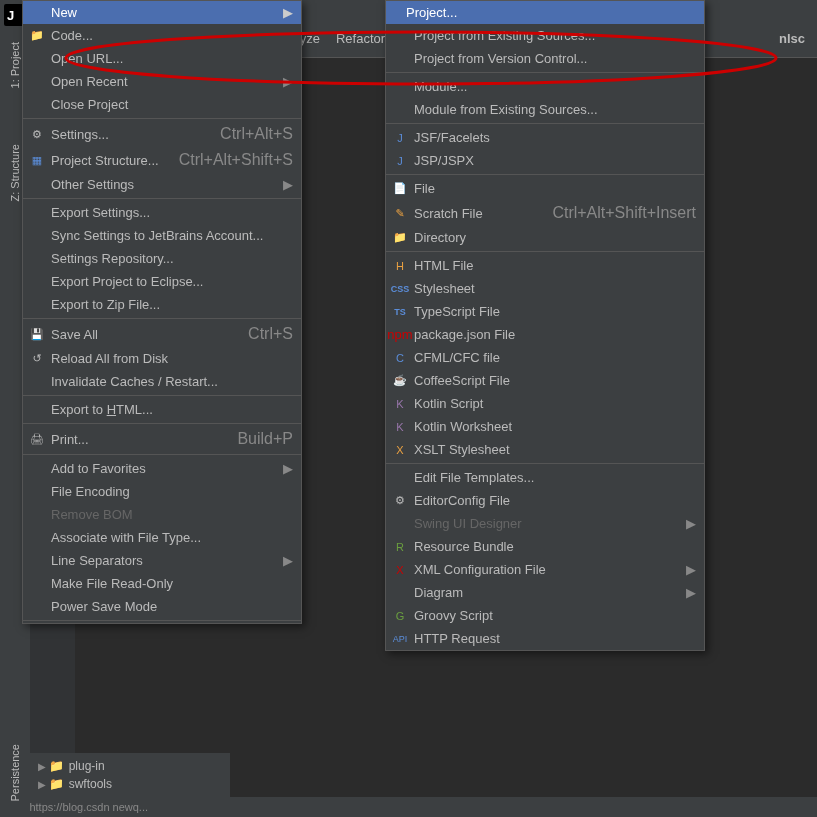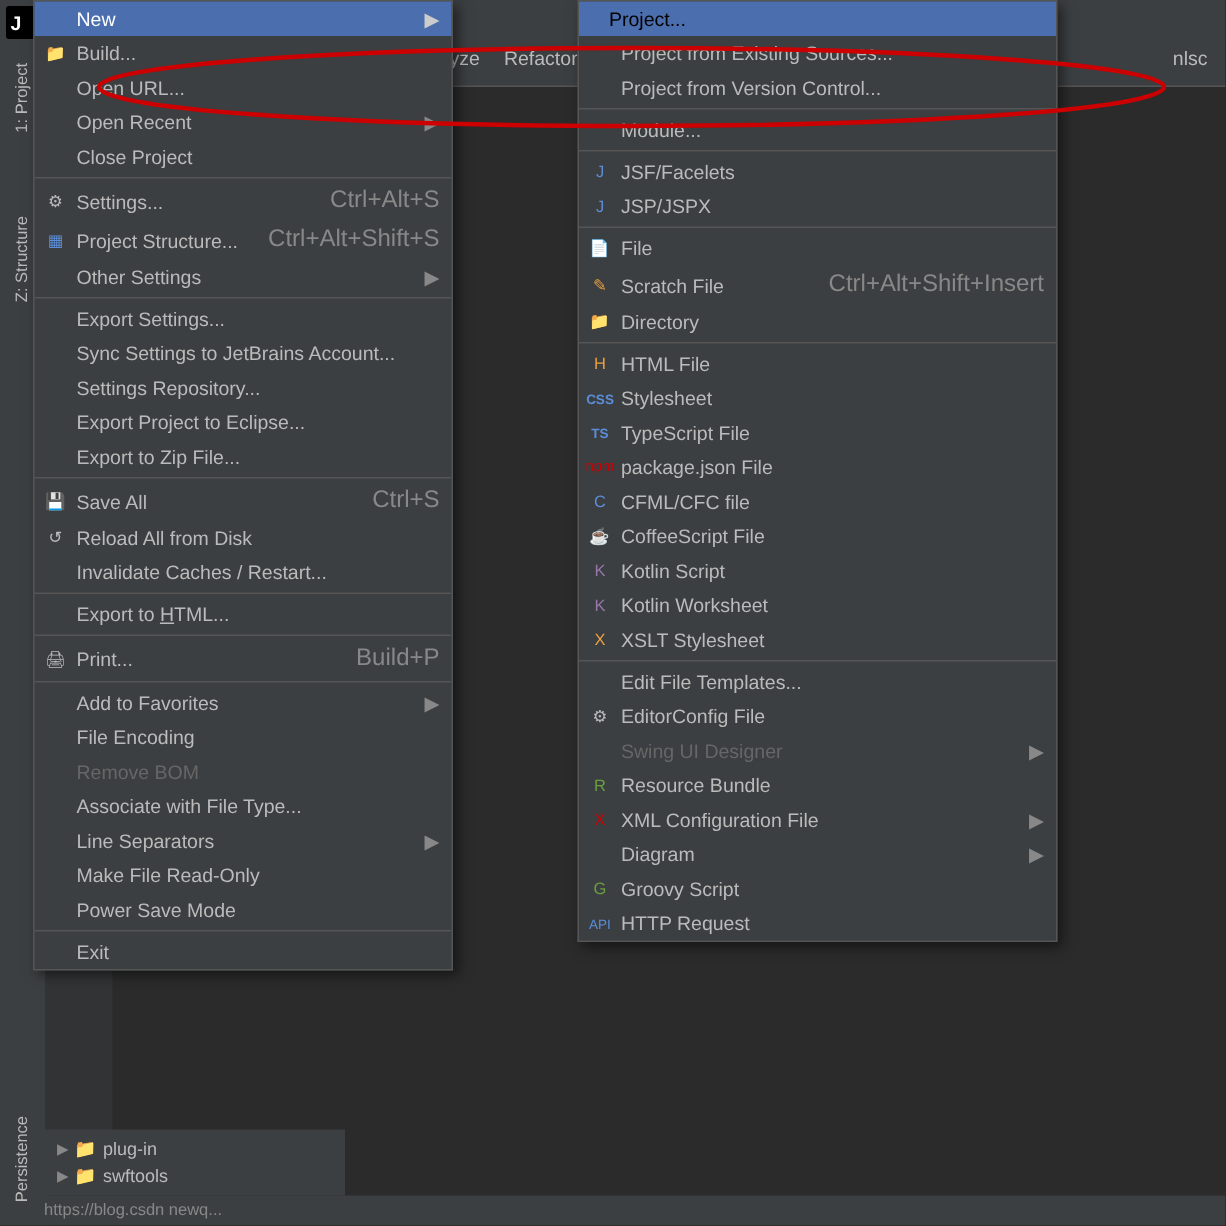--- a/index.html
+++ b/index.html
@@ -100,21 +100,21 @@
       align-items: center;
       padding: 4px 8px 4px 28px;
       color: #bbbbbb;
       cursor: pointer;
       white-space: nowrap;
       position: relative;
       min-height: 22px;
     }
     .menu-dropdown-item.highlighted {
       background: #4b6eaf;
-      color: #000000;
+      color: #ffffff;
       padding-left: 20px;
     }
     .menu-dropdown-item.disabled {
       color: #666;
       cursor: default;
     }
     .menu-dropdown-item .shortcut {
       margin-left: auto;
       color: #888;
       font-size: 16px;
@@ -211,21 +211,21 @@
   <div class="menu-item">Navigate</div>
   <div class="menu-item">Code</div>
   <div class="menu-item">Analyze</div>
   <div class="menu-item">Refactor</div>
   <div class="menu-item">Build</div>
   <div class="menu-item">Run</div>
   <div class="menu-item">Tools</div>
   <div class="menu-item">VCS</div>
   <div class="menu-item">Window</div>
   <div class="menu-item">Help</div>
-  <div class="menu-item" style="margin-left:auto;">nlsc</div>
+  <div class="menu-item" style="margin-left:auto;font-weight:bold;">nlsc</div>
 </div>
 
 <div class="left-sidebar">
   <div class="sidebar-tab-vertical">1: Project</div>
   <div class="sidebar-tab-vertical" style="margin-top:40px;">Z: Structure</div>
   <div class="sidebar-tab-vertical" style="margin-top:auto;margin-bottom:8px;">Persistence</div>
 </div>
 
 <div class="code-content">
   <div class="code-line">      <span class="kw">{</span></div>
@@ -286,21 +286,21 @@
 </div>
 
 <div class="file-menu-dropdown">
 
   <div class="menu-dropdown-item new-highlighted">
     <span>New</span>
     <span class="arrow" style="margin-left:auto;color:#ccc;">▶</span>
   </div>
   <div class="menu-dropdown-item">
     <span class="icon" style="color:#e8a042;">📁</span>
-    <span>Build...</span>
+    <span>Code...</span>
   </div>
   <div class="menu-dropdown-item">
     <span>Open URL...</span>
   </div>
   <div class="menu-dropdown-item">
     <span>Open Recent</span>
     <span class="arrow">▶</span>
   </div>
   <div class="menu-dropdown-item">
     <span>Close Project</span>
@@ -377,39 +377,39 @@
     <span>Line Separators</span>
     <span class="arrow">▶</span>
   </div>
   <div class="menu-dropdown-item">
     <span>Make File Read-Only</span>
   </div>
   <div class="menu-dropdown-item">
     <span>Power Save Mode</span>
   </div>
   <div class="menu-separator"></div>
-  <div class="menu-dropdown-item">
-    <span>Exit</span>
-  </div>
 </div>
 
 <div class="new-submenu">
   <div class="menu-dropdown-item highlighted">
     <span>Project...</span>
   </div>
   <div class="menu-dropdown-item">
     <span>Project from Existing Sources...</span>
   </div>
   <div class="menu-dropdown-item">
     <span>Project from Version Control...</span>
   </div>
   <div class="menu-separator"></div>
   <div class="menu-dropdown-item">
     <span>Module...</span>
   </div>
+  <div class="menu-dropdown-item">
+    <span>Module from Existing Sources...</span>
+  </div>
   <div class="menu-separator"></div>
   <div class="menu-dropdown-item">
     <span class="icon" style="color:#5b8dd9;">J</span>
     <span>JSF/Facelets</span>
   </div>
   <div class="menu-dropdown-item">
     <span class="icon" style="color:#5b8dd9;">J</span>
     <span>JSP/JSPX</span>
   </div>
   <div class="menu-separator"></div>
@@ -433,21 +433,21 @@
   </div>
   <div class="menu-dropdown-item">
     <span class="icon" style="color:#5b8dd9;font-size:9px;font-weight:bold;">CSS</span>
     <span>Stylesheet</span>
   </div>
   <div class="menu-dropdown-item">
     <span class="icon" style="color:#5b8dd9;font-size:9px;font-weight:bold;">TS</span>
     <span>TypeScript File</span>
   </div>
   <div class="menu-dropdown-item">
-    <span class="icon" style="color:#cc0000;font-size:10px;">npm</span>
+    <span class="icon" style="color:#cc0000;font-size:13px;">npm</span>
     <span>package.json File</span>
   </div>
   <div class="menu-dropdown-item">
     <span class="icon" style="color:#5b8dd9;">C</span>
     <span>CFML/CFC file</span>
   </div>
   <div class="menu-dropdown-item">
     <span class="icon" style="color:#9876aa;">☕</span>
     <span>CoffeeScript File</span>
   </div>

